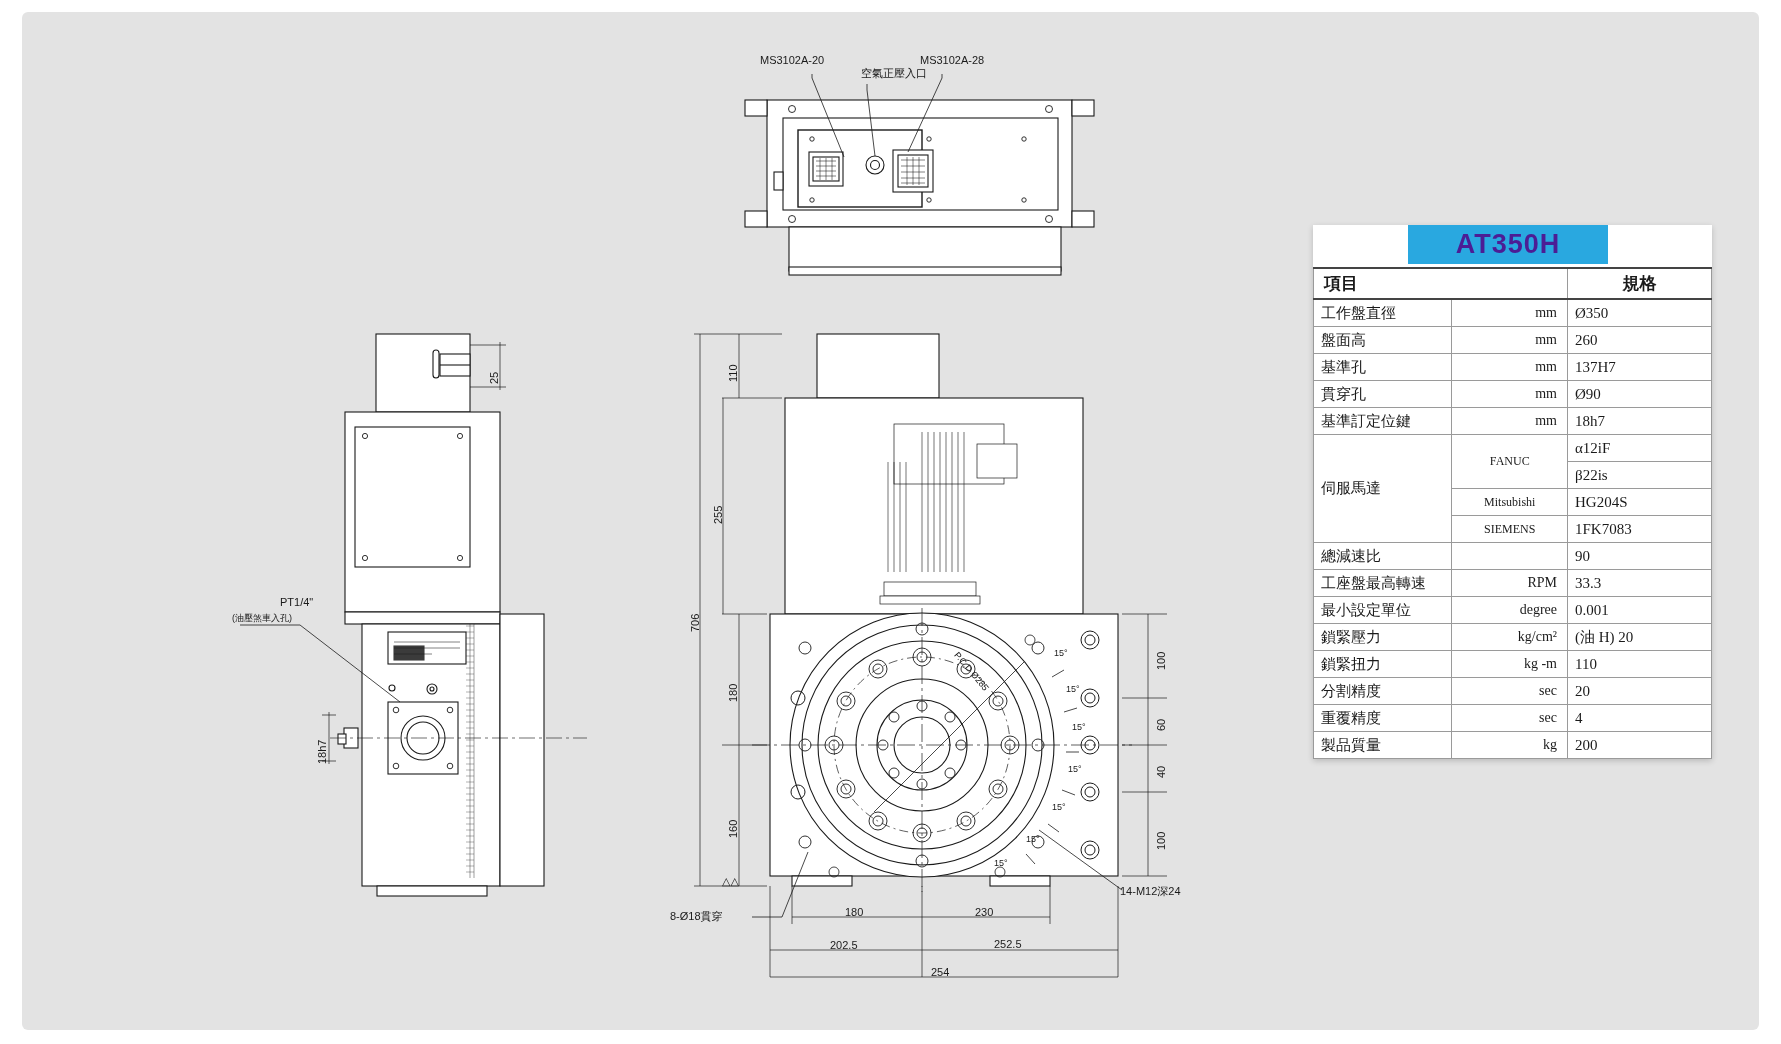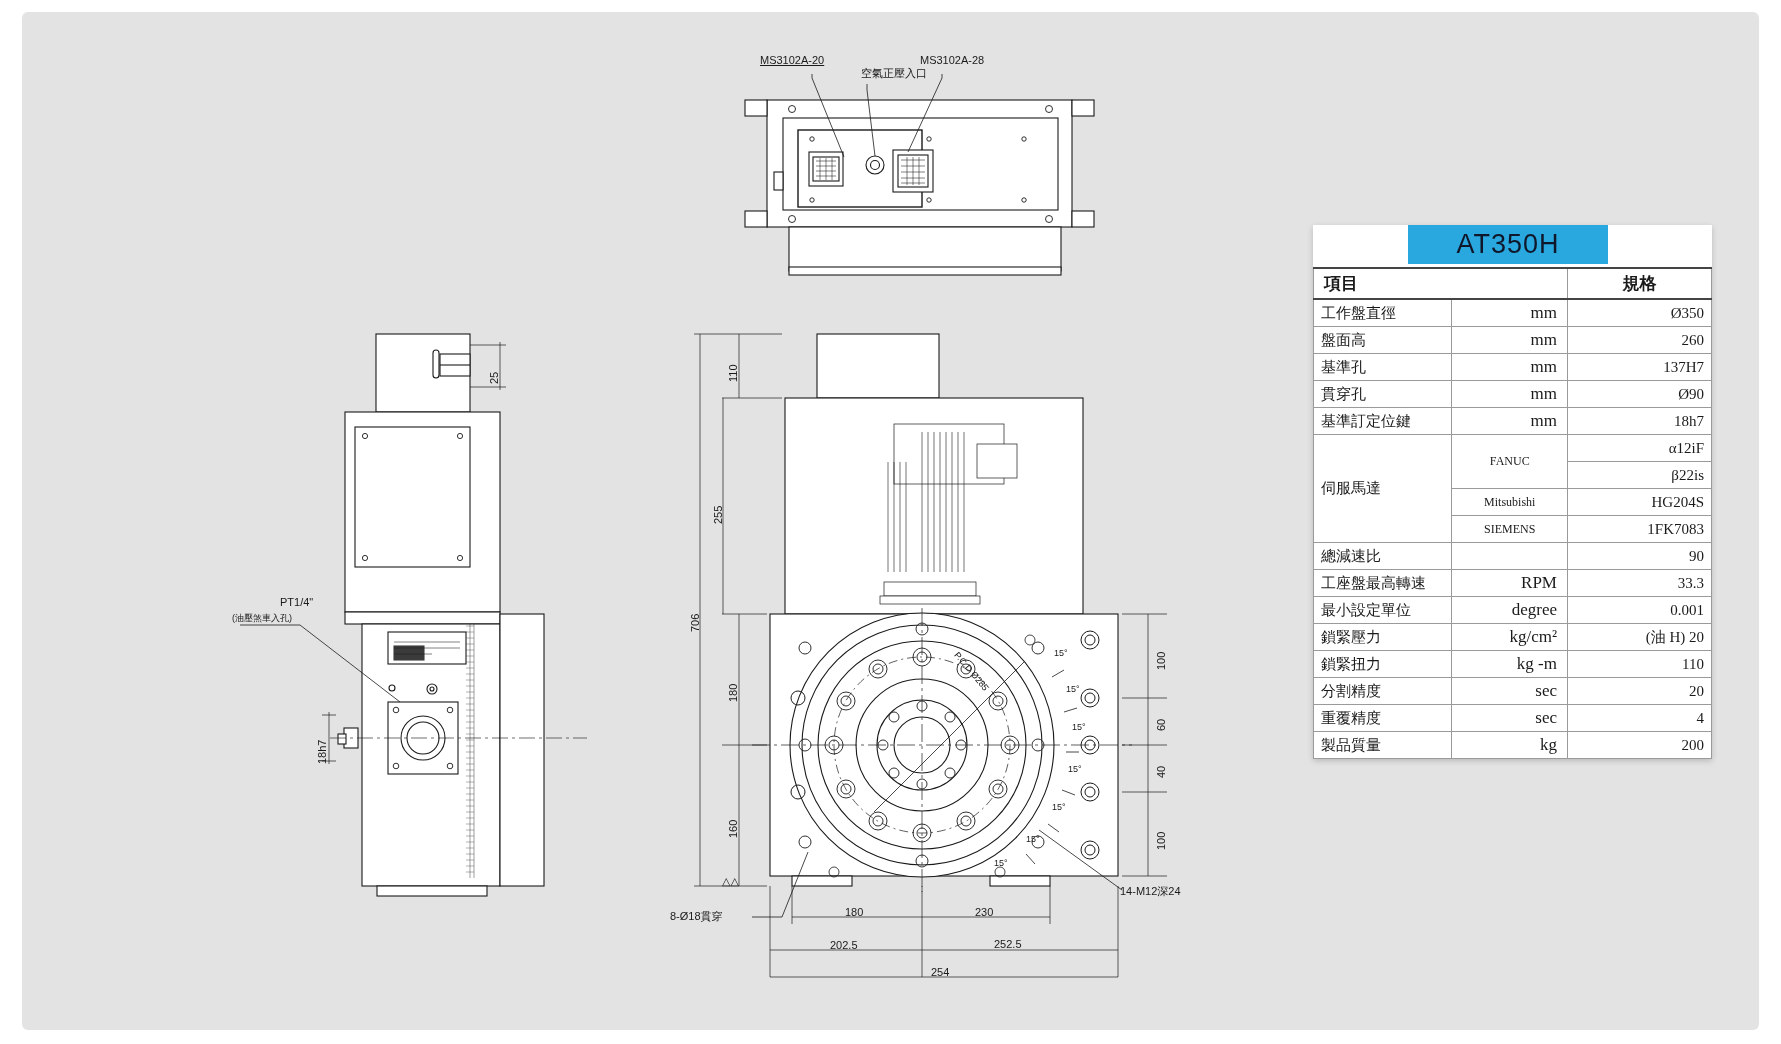--- a/index.html
+++ b/index.html
@@ -45,23 +45,23 @@
     box-shadow: 0 2px 6px rgba(0,0,0,0.18);
     padding: 0;
   }
   #model-badge {
     position: absolute;
     left: 1386px;
     top: 213px;
     width: 200px;
     height: 39px;
     background: #29a8e0;
-    color: #0f172a;
+    color: #4c1d95;
     font-size: 27px;
-    font-weight: normal;
+    font-weight: bold;
     letter-spacing: 1px;
     display: flex;
     align-items: center;
     justify-content: center;
     font-family: "Liberation Sans", sans-serif;
   }
   #spec-table {
     width: 100%;
     border-collapse: collapse;
     margin-top: 42px;
@@ -77,23 +77,23 @@
   }
   #spec-table tr.head td {
     font-weight: bold;
     font-size: 17px;
     text-align: center;
     border-top: 2px solid #444;
     border-bottom: 2px solid #444;
   }
   #spec-table tr.head td.h-item { text-align: left; padding-left: 10px; }
   .c-name { width: 140px; }
-  .c-unit { width: 88px; text-align: right; padding-right: 10px !important; font-size: 17px; }
+  .c-unit { width: 88px; text-align: right; padding-right: 10px !important; font-size: 14px; }
   .c-sub  { width: 108px; text-align: center; font-size: 12px; }
-  .c-val  { text-align: right; width: 140px; }
+  .c-val  { text-align: left; width: 140px; }
   
   .anno {
     position: absolute;
     font-size: 11px;
     color: #1a1a1a;
     white-space: nowrap;
     font-family: "Liberation Sans", sans-serif;
   }
   .dim {
     position: absolute;
@@ -465,21 +465,21 @@
           <line x1="900" y1="905" x2="1028" y2="905"></line>
 
           <line x1="748" y1="938" x2="900" y2="938"></line>
           <line x1="900" y1="938" x2="1096" y2="938"></line>
 
           <line x1="748" y1="965" x2="1096" y2="965"></line>
         </g>
       </g>
     </svg>
 
-    <div class="anno" style="left:738px; top:42px;text-decoration:underline;">MS3102A-20</div>
+    <div class="anno" style="left:738px; top:42px;">MS3102A-20</div>
     <div class="anno" style="left:823px; top:54px;margin-left:16px;">空氣正壓入口</div>
     <div class="anno" style="left:898px; top:42px;">MS3102A-28</div>
 
     <div class="anno" style="left:258px; top:584px;">PT1/4"</div>
     <div class="anno tiny" style="left:210px; top:600px;">(油壓煞車入孔)</div>
     <div class="dim vert" style="left:294px; top:752px;">18h7</div>
     <div class="dim vert" style="left:466px; top:372px;">25</div>
 
     <div class="dim vert" style="left:705px; top:370px;">110</div>
     <div class="dim vert" style="left:690px; top:512px;">255</div>

